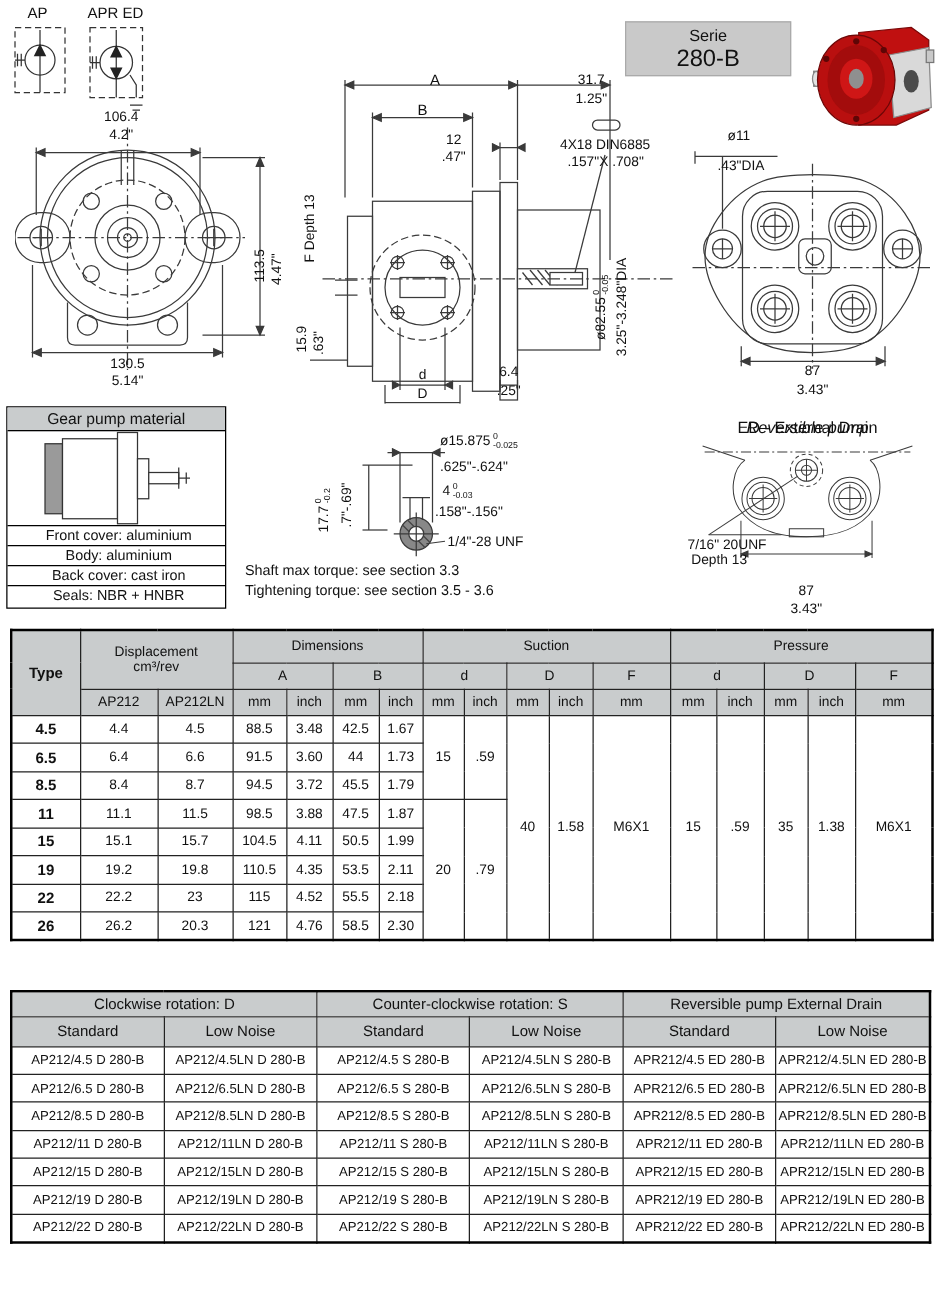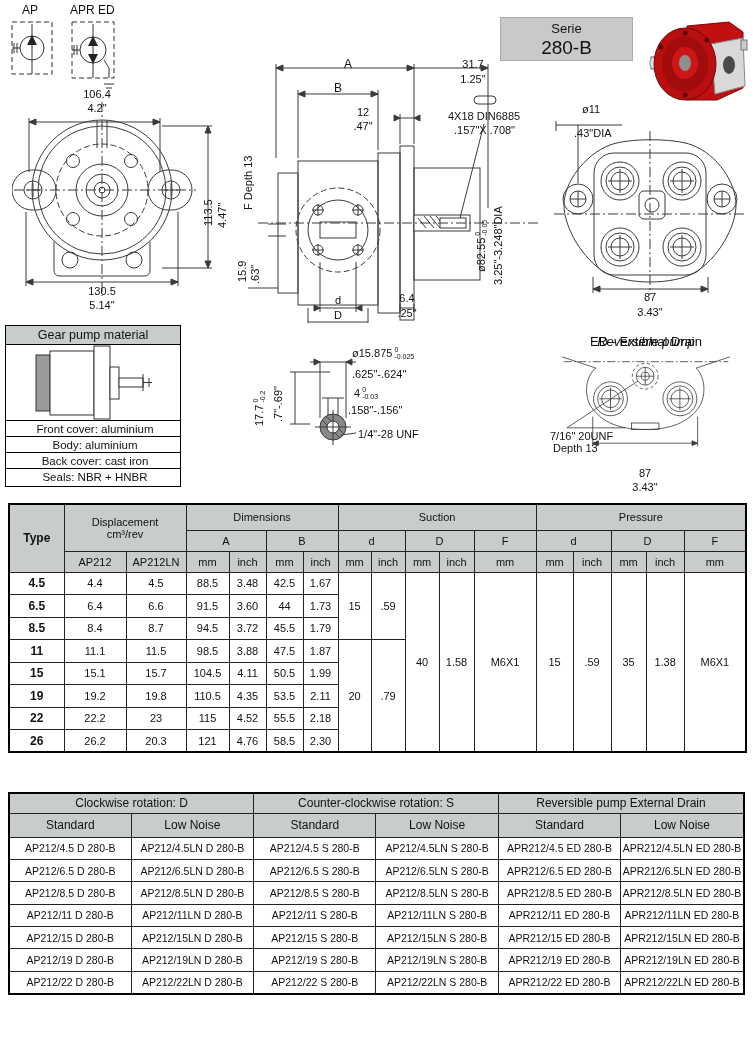--- a/index.html
+++ b/index.html
@@ -378,20 +378,24 @@
           <span>17.7</span>
           <span class="tolstack">
             <span>0</span>
             <span>-0.2</span>
           </span>
         </span>
     </span>
     <span class="lbl rot" style="left:44px;top:78px;">.7"-.69"</span>
   </div>
 
+  <div class="notes">
+    <div>Shaft max torque: see section 3.3</div>
+    <div>Tightening torque: see section 3.5 - 3.6</div>
+  </div>
 
   <div class="drawbox" style="left:540px;top:318px;width:212px;height:176px;">
     <span class="revtitle" style="left:0;top:16px;font-style:italic;">Reversible pump</span>
     <span class="revtitle" style="left:0;top:16px;">ED - External Drain</span>
     <svg width="212" height="176" viewBox="0 0 212 176" style="top:34px;height:142px;">
       <g stroke="#3a3a3a" fill="none" stroke-width="1">
         <line x1="4" y1="12" x2="208" y2="12" stroke-dasharray="10 3 2 3"></line>
         <line x1="2" y1="6" x2="44" y2="20"></line>
         <line x1="210" y1="6" x2="168" y2="20"></line>
         <path d="M44,20 C32,28 28,52 38,68 C52,88 74,96 105,96 C136,96 158,88 172,68 C182,52 178,28 168,20"></path>

